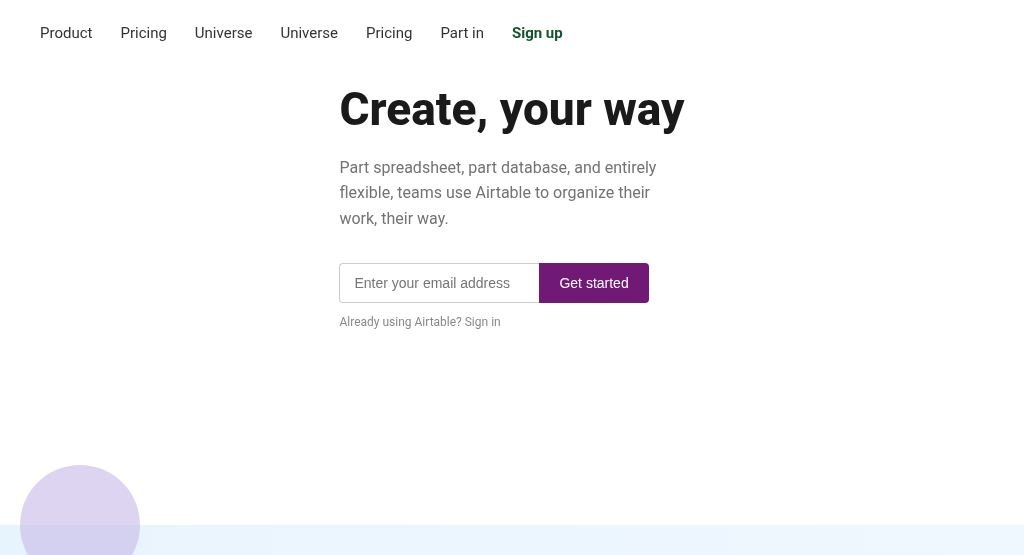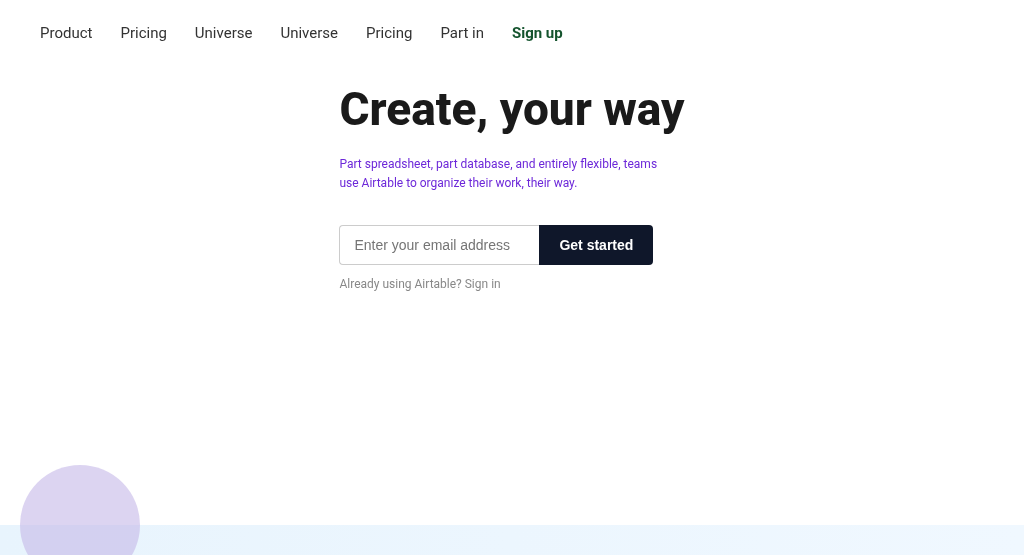--- a/index.html
+++ b/index.html
@@ -69,22 +69,22 @@
       z-index: 5;
     }
     .hero-title {
       font-size: 46px;
       font-weight: 800;
       color: #1a1a1a;
       line-height: 1.1;
       margin-bottom: 20px;
     }
     .hero-sub {
-      font-size: 12px;
-      color: #6d28d9;
+      font-size: 16px;
+      color: #737373;
       line-height: 1.6;
       margin-bottom: 32px;
       max-width: 320px;
     }
     .email-row {
       display: flex;
       gap: 0;
       margin-bottom: 12px;
     }
     .email-input {
@@ -92,27 +92,27 @@
       border-right: none;
       border-radius: 4px 0 0 4px;
       padding: 11px 14px;
       font-size: 14px;
       color: #999;
       width: 200px;
       outline: none;
       background: #fff;
     }
     .get-started-btn {
-      background: #0f172a;
+      background: #701a75;
       color: #fff;
       border: none;
       border-radius: 0 4px 4px 0;
       padding: 11px 20px;
       font-size: 14px;
-      font-weight: 700;
+      font-weight: 400;
       cursor: pointer;
       white-space: nowrap;
     }
     .already-text {
       font-size: 12px;
       color: #888;
     }
 
     
     .hero-right {

